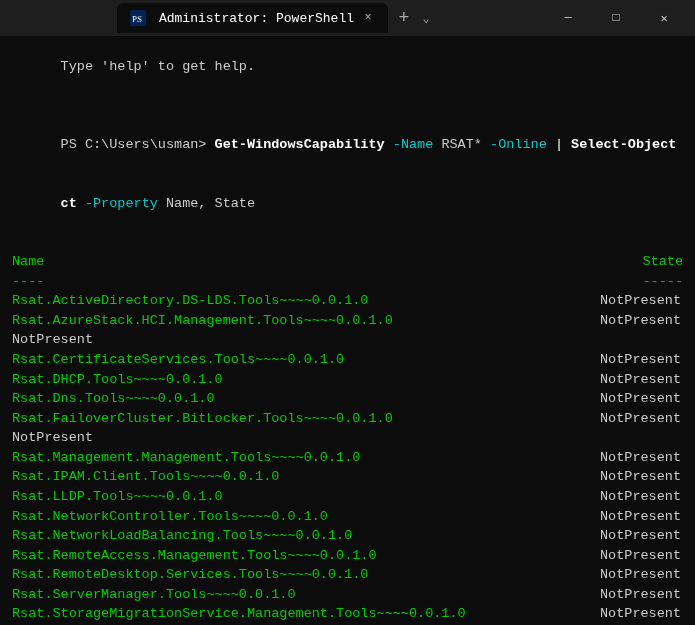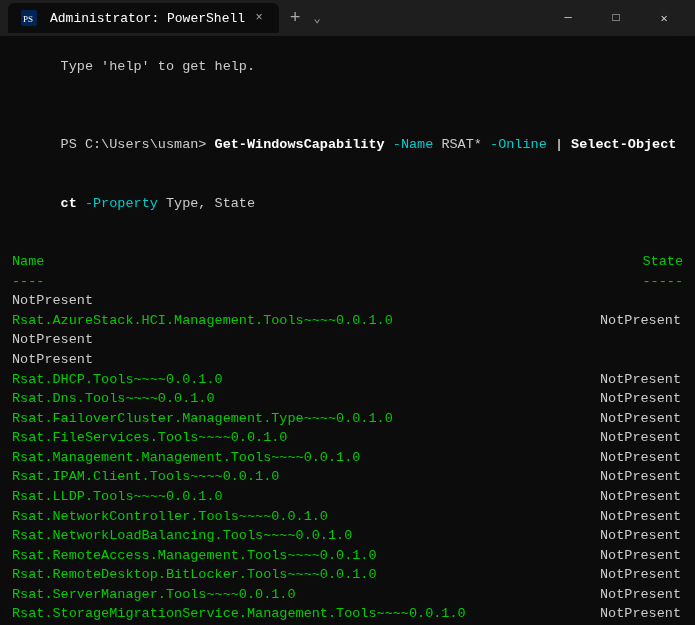--- a/index.html
+++ b/index.html
@@ -22,20 +22,21 @@
       height: 36px;
       display: flex;
       align-items: center;
       padding: 0 8px;
       flex-shrink: 0;
     }
     .tab-area {
       display: flex;
       align-items: center;
       flex: 1;
+      justify-content: center;
     }
     .tab-icon {
       width: 18px;
       height: 18px;
       margin-right: 6px;
       display: flex;
       align-items: center;
       justify-content: center;
     }
     .tab-icon svg {
@@ -157,61 +158,62 @@
 
   <div class="terminal-body">
     <div class="line">
       <span class="prompt">Type 'help' to get help.</span>
     </div>
     <div class="line">&nbsp;</div>
     <div class="line">
       <span class="prompt">PS C:\Users\usman&gt; </span><span class="cmd-bold">Get-WindowsCapability</span><span class="prompt"> </span><span class="cmd-param">-Name</span><span class="prompt"> </span><span class="prompt">RSAT*</span><span class="prompt"> </span><span class="cmd-param">-Online</span><span class="prompt"> </span><span class="cmd-pipe">|</span><span class="prompt"> </span><span class="cmd-bold">Select-Object</span>
     </div>
     <div class="line">
-      <span class="cmd-bold">ct</span><span class="prompt"> </span><span class="cmd-param">-Property</span><span class="prompt"> </span><span class="prompt">Type, State</span>
+      <span class="cmd-bold">ct</span><span class="prompt"> </span><span class="cmd-param">-Property</span><span class="prompt"> </span><span class="prompt">Name, State</span>
     </div>
     <div class="line">&nbsp;</div>
 
     <div class="header-row">
       <span class="col-name">Name</span>
       <span class="col-state">State</span>
     </div>
     <div class="header-row">
       <span class="col-under">----</span>
       <span class="col-under">-----</span>
     </div>
 
     <div id="data-rows">
         <div class="output-row">
+          <span class="left-col">Rsat.ActiveDirectory.DS-LDS.Tools~~~~0.0.1.0</span>
           <span class="right-col">NotPresent</span>
         </div>
         <div class="output-row">
           <span class="left-col">Rsat.AzureStack.HCI.Management.Tools~~~~0.0.1.0</span>
           <span class="right-col">NotPresent</span>
         </div>
         <div class="output-row">
           <span class="right-col">NotPresent</span>
         </div>
         <div class="output-row">
+          <span class="left-col">Rsat.CertificateServices.Tools~~~~0.0.1.0</span>
           <span class="right-col">NotPresent</span>
         </div>
         <div class="output-row">
           <span class="left-col">Rsat.DHCP.Tools~~~~0.0.1.0</span>
           <span class="right-col">NotPresent</span>
         </div>
         <div class="output-row">
           <span class="left-col">Rsat.Dns.Tools~~~~0.0.1.0</span>
           <span class="right-col">NotPresent</span>
         </div>
         <div class="output-row">
-          <span class="left-col">Rsat.FailoverCluster.Management.Type~~~~0.0.1.0</span>
-          <span class="right-col">NotPresent</span>
-        </div>
-        <div class="output-row">
-          <span class="left-col">Rsat.FileServices.Tools~~~~0.0.1.0</span>
+          <span class="left-col">Rsat.FailoverCluster.BitLocker.Tools~~~~0.0.1.0</span>
+          <span class="right-col">NotPresent</span>
+        </div>
+        <div class="output-row">
           <span class="right-col">NotPresent</span>
         </div>
         <div class="output-row">
           <span class="left-col">Rsat.Management.Management.Tools~~~~0.0.1.0</span>
           <span class="right-col">NotPresent</span>
         </div>
         <div class="output-row">
           <span class="left-col">Rsat.IPAM.Client.Tools~~~~0.0.1.0</span>
           <span class="right-col">NotPresent</span>
         </div>
@@ -225,21 +227,21 @@
         </div>
         <div class="output-row">
           <span class="left-col">Rsat.NetworkLoadBalancing.Tools~~~~0.0.1.0</span>
           <span class="right-col">NotPresent</span>
         </div>
         <div class="output-row">
           <span class="left-col">Rsat.RemoteAccess.Management.Tools~~~~0.0.1.0</span>
           <span class="right-col">NotPresent</span>
         </div>
         <div class="output-row">
-          <span class="left-col">Rsat.RemoteDesktop.BitLocker.Tools~~~~0.0.1.0</span>
+          <span class="left-col">Rsat.RemoteDesktop.Services.Tools~~~~0.0.1.0</span>
           <span class="right-col">NotPresent</span>
         </div>
         <div class="output-row">
           <span class="left-col">Rsat.ServerManager.Tools~~~~0.0.1.0</span>
           <span class="right-col">NotPresent</span>
         </div>
         <div class="output-row">
           <span class="left-col">Rsat.StorageMigrationService.Management.Tools~~~~0.0.1.0</span>
           <span class="right-col">NotPresent</span>
         </div>

